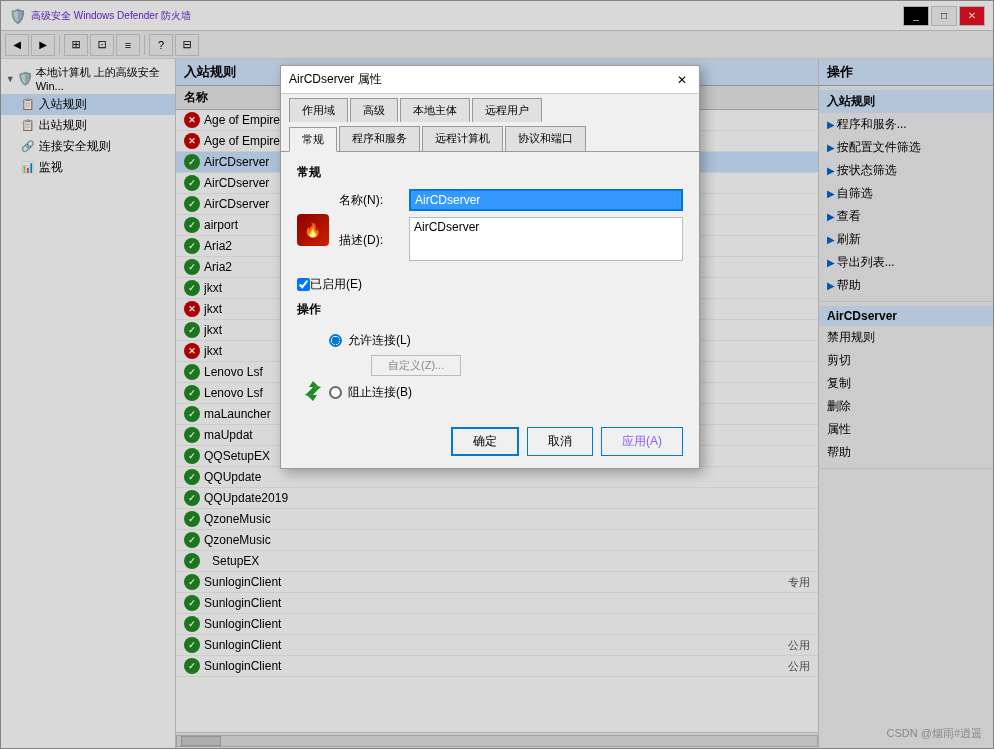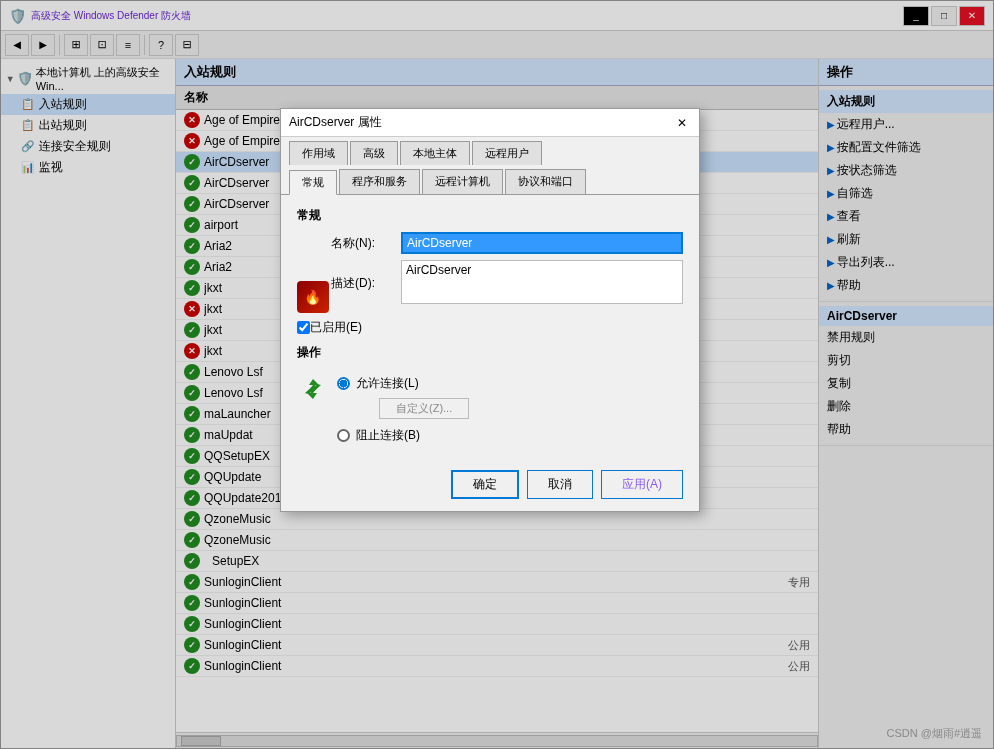--- a/index.html
+++ b/index.html
@@ -224,21 +224,21 @@
     }
 
     
     .dialog-overlay {
       position: absolute;
       top: 0; left: 0; right: 0; bottom: 0;
       background: rgba(0,0,0,0.15);
       display: flex;
       align-items: flex-start;
       justify-content: flex-start;
-      padding-top: 108px;
+      padding-top: 65px;
       padding-left: 280px;
     }
     .dialog {
       width: 420px;
       background: #f0f0f0;
       border: 1px solid #999;
       box-shadow: 4px 4px 12px rgba(0,0,0,0.3);
     }
     .dialog-title-bar {
       background: #fff;
@@ -597,21 +597,21 @@
           </div>
         </div>
       </div>
 
       <div class="right-panel">
         <div class="right-panel-header">操作</div>
         <div class="right-panel-section">
           <div class="right-panel-section-header">入站规则</div>
           <div class="right-action">
             <span class="right-action-arrow">▶</span>
-            <span>远程用户...</span>
+            <span>程序和服务...</span>
           </div>
           <div class="right-action">
             <span class="right-action-arrow">▶</span>
             <span>按配置文件筛选</span>
           </div>
           <div class="right-action">
             <span class="right-action-arrow">▶</span>
             <span>按状态筛选</span>
           </div>
           <div class="right-action">
@@ -641,20 +641,23 @@
             <span>禁用规则</span>
           </div>
           <div class="right-action">
             <span>剪切</span>
           </div>
           <div class="right-action">
             <span>复制</span>
           </div>
           <div class="right-action">
             <span>删除</span>
+          </div>
+          <div class="right-action">
+            <span>属性</span>
           </div>
           <div class="right-action">
             <span>帮助</span>
           </div>
         </div>
       </div>
 
     </div>
   </div>
 </div>
@@ -678,21 +681,21 @@
       <div class="dialog-tab active">常规</div>
       <div class="dialog-tab">程序和服务</div>
       <div class="dialog-tab">远程计算机</div>
       <div class="dialog-tab">协议和端口</div>
     </div>
 
     <div class="dialog-content">
 
       <div class="section-title">常规</div>
 
-      <div style="display:flex;gap:2px;align-items:flex-end;margin-bottom:6px;">
+      <div style="display:flex;gap:10px;align-items:center;margin-bottom:6px;">
         <div class="app-icon"></div>
         <div style="flex:1;">
           <div class="form-row">
             <span class="form-label">名称(N):</span>
             <input class="form-input-selected" type="text" value="AirCDserver" style="">
           </div>
           <div class="form-row">
             <span class="form-label">描述(D):</span>
             <div style="flex:1;">
               <textarea class="form-textarea" style="">AirCDserver</textarea>
@@ -702,21 +705,21 @@
       </div>
 
       <div class="form-checkbox-row">
         <input type="checkbox" class="form-checkbox" checked="" style="">
         <span>已启用(E)</span>
       </div>
 
       <div class="ops-section">
         <div class="section-title">操作</div>
 
-        <div style="display:flex;gap:8px;align-items:flex-start;margin-top:12px;">
+        <div style="display:flex;gap:0;align-items:flex-end;margin-top:12px;">
           <div style="width:32px;height:32px;flex-shrink:0;display:flex;align-items:center;justify-content:center;">
 
             <svg width="28" height="28" viewBox="0 0 28 28">
               <path d="M14 4 L20 10 L16 10 C16 16 10 20 6 18 C9 15 12 13 14 10 L10 10 Z" fill="#228B22"></path>
               <path d="M14 24 L8 18 L12 18 C12 12 18 8 22 10 C19 13 16 15 14 18 L18 18 Z" fill="#228B22"></path>
             </svg>
           </div>
           <div style="flex:1;">
             <div class="radio-row">
               <div class="radio-btn selected"></div>

